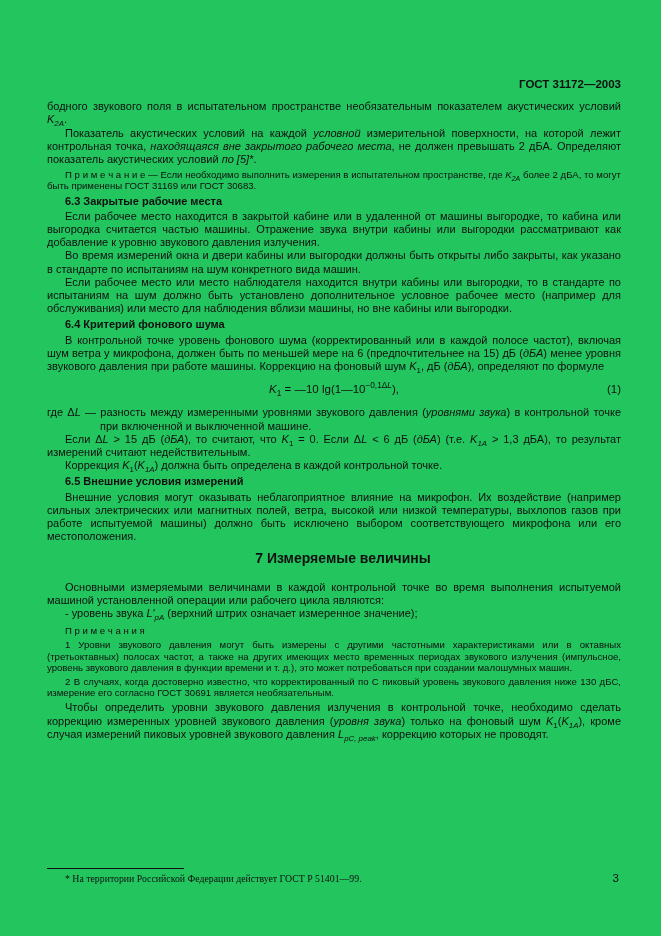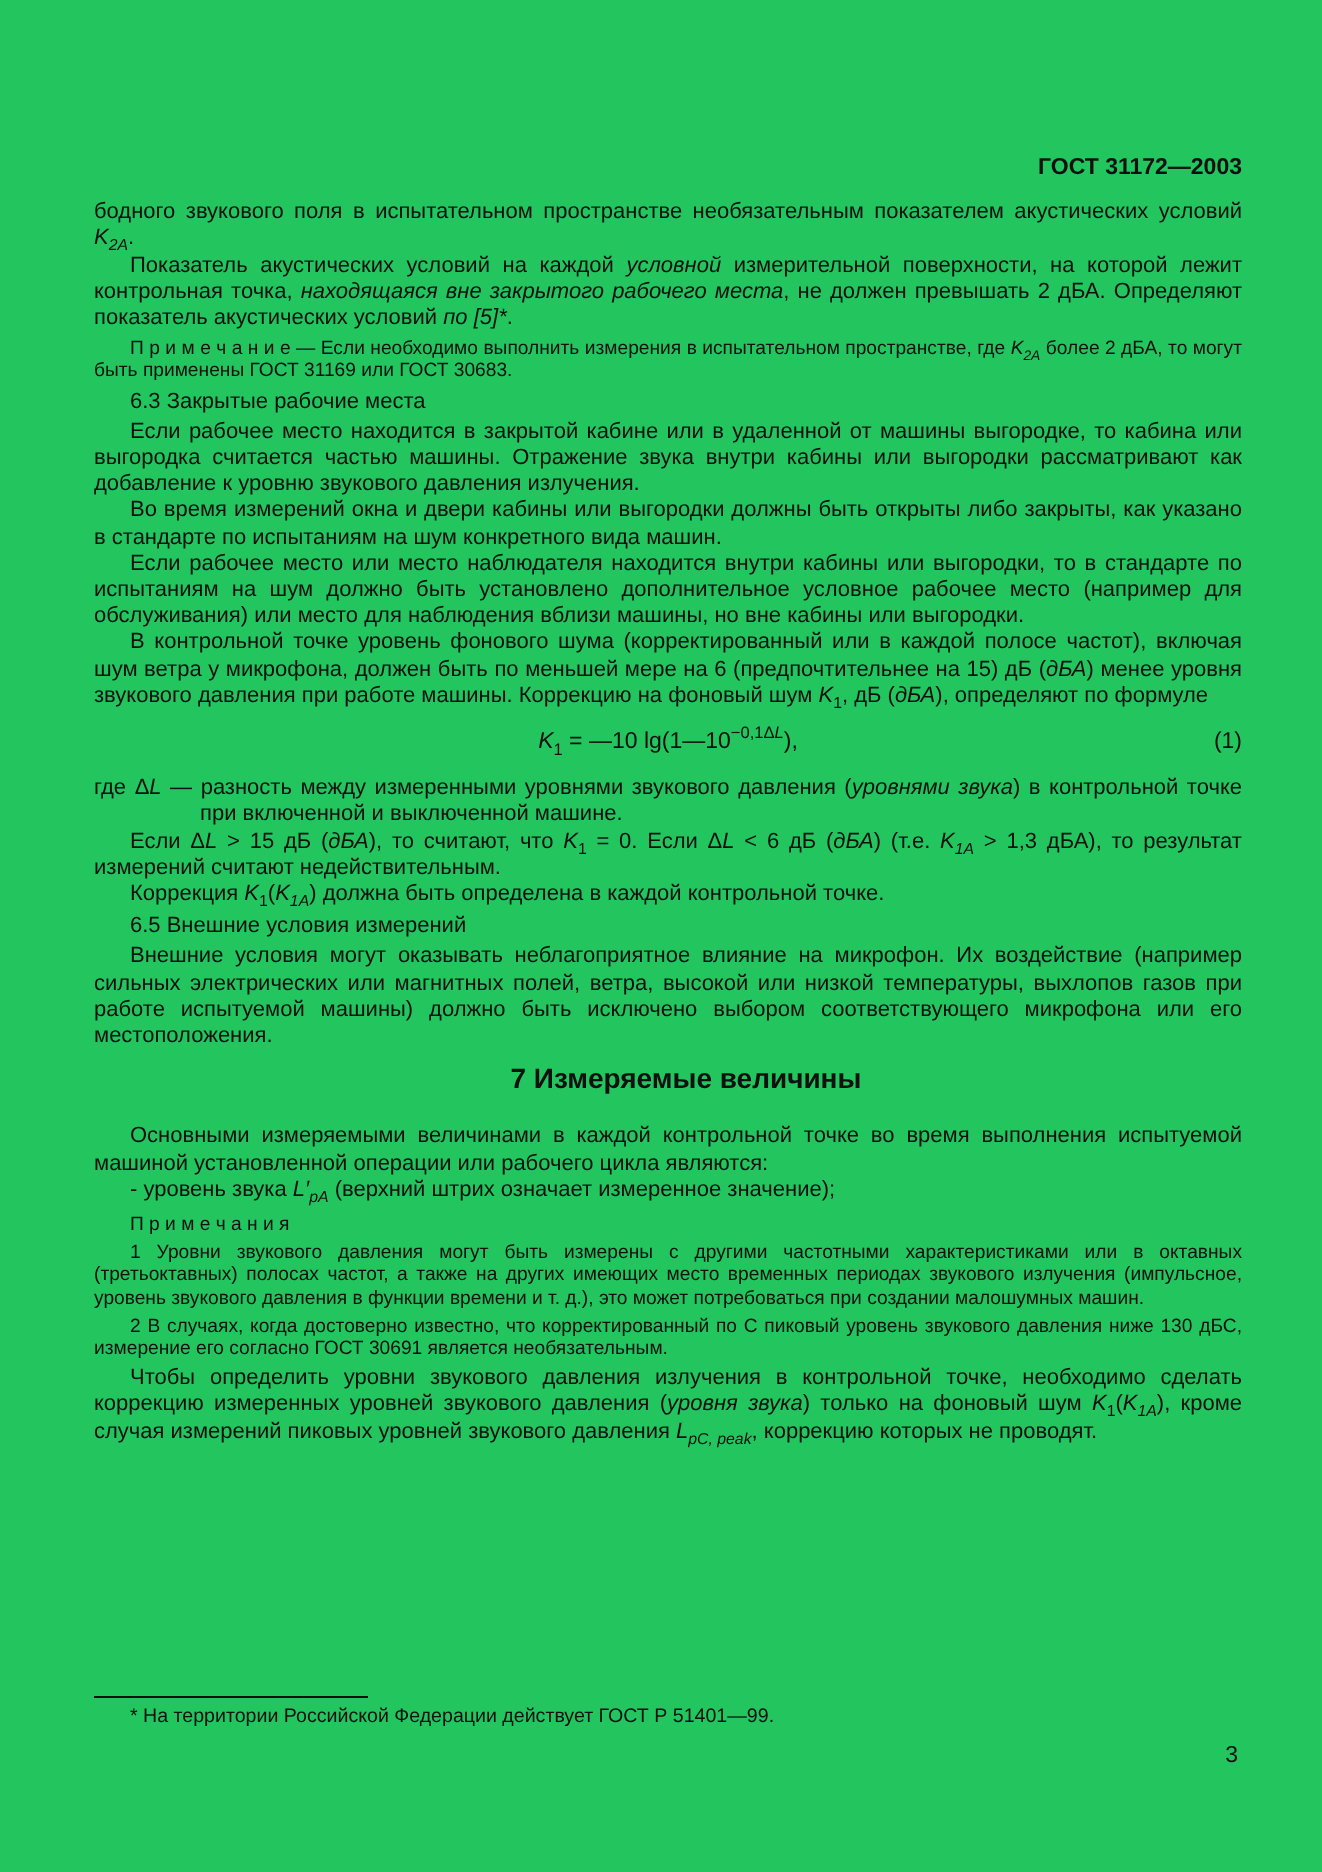--- a/index.html
+++ b/index.html
@@ -43,21 +43,21 @@
     text-indent: 18px;
     text-align: justify;
   }
   .notehead {
     margin: 5px 0 1px;
     font-size: 9.6px;
     line-height: 11.2px;
     text-indent: 18px;
   }
   .h3 {
-    font-weight: normal;
+    font-weight: bold;
     text-indent: 18px;
     margin: 3px 0 2px;
     text-align: left;
   }
   .h2 {
     font-weight: bold;
     font-size: 14px;
     line-height: 16px;
     text-indent: 18px;
     margin: 6px 0 15px;
@@ -81,21 +81,22 @@
     top: 0;
   }
   sub, sup {
     font-size: 0.72em;
     line-height: 0;
   }
   .footer-block {
     position: absolute;
     left: 47px;
     right: 40px;
-    top: 848px;
+    top: 868px;
+    font-family: Liberation Serif, serif;
   }
   .footnote-rule {
     width: 137px;
     height: 0;
     border-top: 1px solid #101010;
     margin: 0 0 4px 0;
   }
   .footnote-text {
     font-size: 9.8px;
     line-height: 11.5px;
@@ -115,20 +116,21 @@
   <div class="doc-header">ГОСТ 31172—2003</div>
 
   <div>
       <div class="no-indent"><span>бодного звукового поля в испытательном пространстве необязательным показателем акустических условий </span><span style="font-style: italic;">K</span><sub style="font-style: italic;">2A</sub><span>.</span></div>
       <div class="para"><span>Показатель акустических условий на каждой </span><span style="font-style: italic;">условной</span><span> измерительной поверхности, на которой лежит контрольная точка, </span><span style="font-style: italic;">находящаяся вне закрытого рабочего места</span><span>, не должен превышать 2 дБА. Определяют показатель акустических условий </span><span style="font-style: italic;">по [5]*</span><span>.</span></div>
       <div class="note"><span>П р и м е ч а н и е — Если необходимо выполнить измерения в испытательном пространстве, где </span><span style="font-style: italic;">K</span><sub style="font-style: italic;">2A</sub><span> более 2 дБА, то могут быть применены ГОСТ 31169 или ГОСТ 30683.</span></div>
       <div class="h3"><span>6.3 Закрытые рабочие места</span></div>
       <div class="para"><span>Если рабочее место находится в закрытой кабине или в удаленной от машины выгородке, то кабина или выгородка считается частью машины. Отражение звука внутри кабины или выгородки рассматривают как добавление к уровню звукового давления излучения.</span></div>
       <div class="para"><span>Во время измерений окна и двери кабины или выгородки должны быть открыты либо закрыты, как указано в стандарте по испытаниям на шум конкретного вида машин.</span></div>
       <div class="para"><span>Если рабочее место или место наблюдателя находится внутри кабины или выгородки, то в стандарте по испытаниям на шум должно быть установлено дополнительное условное рабочее место (например для обслуживания) или место для наблюдения вблизи машины, но вне кабины или выгородки.</span></div>
+      <div class="h3"><span>6.4 Критерий фонового шума</span></div>
       <div class="para"><span>В контрольной точке уровень фонового шума (корректированный или в каждой полосе частот), включая шум ветра у микрофона, должен быть по меньшей мере на 6 (предпочтительнее на 15) дБ (</span><span style="font-style: italic;">дБА</span><span>) менее уровня звукового давления при работе машины. Коррекцию на фоновый шум </span><span style="font-style: italic;">K</span><sub>1</sub><span>, дБ (</span><span style="font-style: italic;">дБА</span><span>), определяют по формуле</span></div>
       <div class="formula"><span><span style="font-style: italic;">K</span><sub>1</sub><span> = —10 lg(1—10</span><sup>−0,1Δ</sup><sup style="font-style: italic;">L</sup><span>),</span></span><span class="formula-num">(1)</span></div>
       <div class="where"><span>где Δ</span><span style="font-style: italic;">L</span><span> — разность между измеренными уровнями звукового давления (</span><span style="font-style: italic;">уровнями звука</span><span>) в контрольной точке при включенной и выключенной машине.</span></div>
       <div class="para"><span>Если Δ</span><span style="font-style: italic;">L</span><span> &gt; 15 дБ (</span><span style="font-style: italic;">дБА</span><span>), то считают, что </span><span style="font-style: italic;">K</span><sub>1</sub><span> = 0. Если Δ</span><span style="font-style: italic;">L</span><span> &lt; 6 дБ (</span><span style="font-style: italic;">дБА</span><span>) (т.е. </span><span style="font-style: italic;">K</span><sub style="font-style: italic;">1A</sub><span> &gt; 1,3 дБА), то результат измерений считают недействительным.</span></div>
       <div class="para"><span>Коррекция </span><span style="font-style: italic;">K</span><sub>1</sub><span>(</span><span style="font-style: italic;">K</span><sub style="font-style: italic;">1A</sub><span>) должна быть определена в каждой контрольной точке.</span></div>
       <div class="h3"><span>6.5 Внешние условия измерений</span></div>
       <div class="para"><span>Внешние условия могут оказывать неблагоприятное влияние на микрофон. Их воздействие (например сильных электрических или магнитных полей, ветра, высокой или низкой температуры, выхлопов газов при работе испытуемой машины) должно быть исключено выбором соответствующего микрофона или его местоположения.</span></div>
       <div class="h2"><span>7 Измеряемые величины</span></div>
       <div class="para"><span>Основными измеряемыми величинами в каждой контрольной точке во время выполнения испытуемой машиной установленной операции или рабочего цикла являются:</span></div>
       <div class="para"><span>- уровень звука </span><span style="font-style: italic;">L′</span><sub style="font-style: italic;">pA</sub><span> (верхний штрих означает измеренное значение);</span></div>

